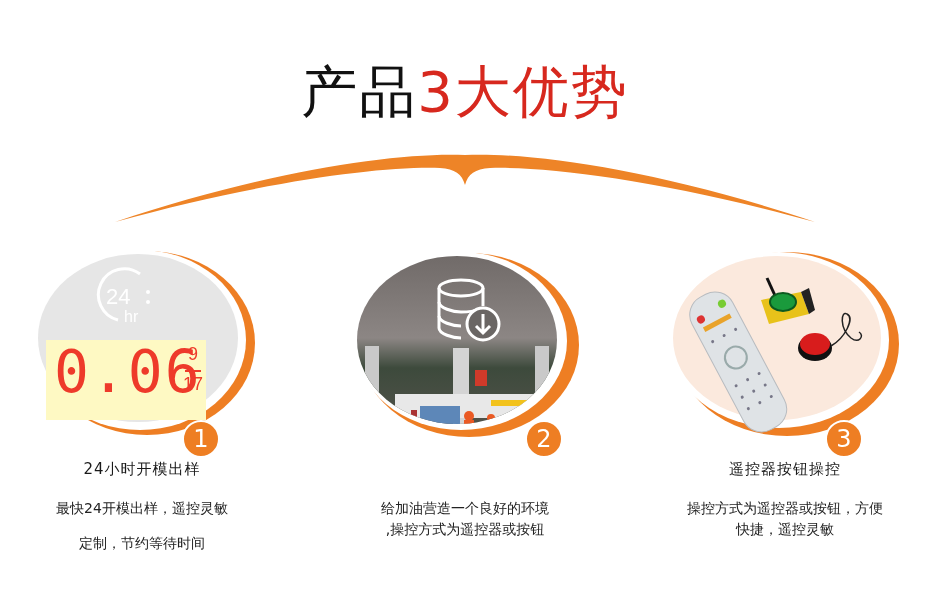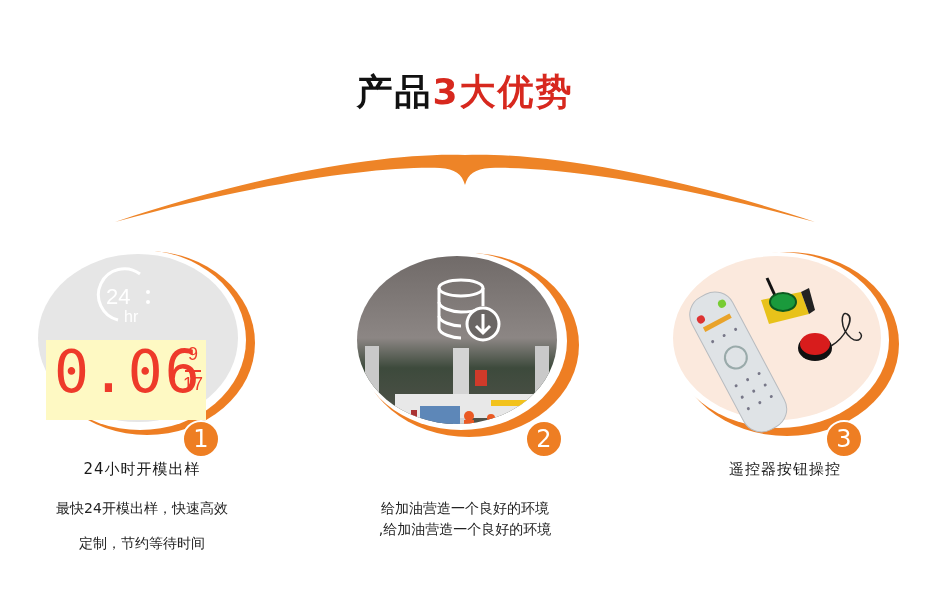--- a/index.html
+++ b/index.html
@@ -1,17 +1,17 @@
 <!DOCTYPE html>
 <html><head>
 <meta charset="utf-8">
 <style>
   html, body { margin:0; padding:0; background:#ffffff; }
   body { width:930px; height:600px; position:relative; overflow:hidden; font-family:"DejaVu Sans", sans-serif; color:#222; }
-  .title { position:absolute; top:62px; left:0; width:930px; text-align:center; font-size:36px; font-weight:bold; letter-spacing:2px; line-height:60px; }
+  .title { position:absolute; top:62px; left:0; width:930px; text-align:center; font-size:56px; font-weight:normal; letter-spacing:2px; line-height:60px; }
   .title .black { color:#111; }
   .title .red { color:#d7281e; }
   .arc { position:absolute; left:110px; top:150px; width:710px; height:80px; }
   .card { position:absolute; top:248px; width:240px; }
   .card .media { position:relative; width:240px; height:200px; }
   .card .media svg.ring { position:absolute; left:0; top:0; }
   .card .badge { position:absolute; width:34px; height:34px; border-radius:50%; background:#ee7e23; color:#fff; font-size:24px; line-height:34px; text-align:center; border:2px solid #fff; }
   .card h3 { margin:0; position:absolute; left:0; width:240px; text-align:center; font-size:15px; font-weight:normal; color:#1a1a1a; letter-spacing:1px; }
   .card p { margin:0; position:absolute; left:0; width:240px; text-align:center; font-size:14px; line-height:21px; color:#222; }
 </style>
@@ -42,21 +42,21 @@
     </svg>
     <div style="position:absolute;left:24px;top:92px;width:160px;height:80px;background:#fef9c3;">
       <span style="position:absolute;left:8px;top:-2px;font-family:'DejaVu Sans Mono',monospace;font-size:58px;color:#ee3a2a;letter-spacing:2px;">0.06</span>
       <span style="position:absolute;right:8px;top:4px;font-family:'Liberation Sans',sans-serif;font-size:18px;color:#ee3a2a;">9</span>
       <div style="position:absolute;right:5px;top:30px;width:16px;height:2px;background:#ee3a2a;"></div>
       <span style="position:absolute;right:3px;top:34px;font-family:'Liberation Sans',sans-serif;font-size:18px;color:#ee3a2a;">17</span>
     </div>
     <div class="badge" style="left:160px;top:172px;">1</div>
   </div>
   <h3 style="top:212px;">24小时开模出样</h3>
-  <p style="top:250px;">最快24开模出样，快速高效</p>
+  <p style="top:250px;">最快24开模出样，遥控灵敏</p>
   <p style="top:285px;">定制，节约等待时间</p>
 </div>
 
 <div class="card" style="left:345px;">
   <div class="media">
     <svg class="ring" width="240" height="200" viewBox="0 0 240 200">
       <defs>
         <clipPath id="clip2">
             <ellipse cx="112" cy="92" rx="100" ry="84"></ellipse>
           </clipPath>
@@ -90,21 +90,21 @@
       <path d="M4,12 V52 C4,58 18,62 26,62" fill="none" stroke="#fff" stroke-width="3"></path>
       <path d="M48,12 V30" fill="none" stroke="#fff" stroke-width="3"></path>
       <path d="M4,26 C4,32 18,36 26,36 C32,36 40,35 44,33" fill="none" stroke="#fff" stroke-width="3"></path>
       <path d="M4,40 C4,46 18,50 26,50" fill="none" stroke="#fff" stroke-width="3"></path>
       <circle cx="48" cy="48" r="16" fill="#6a6664" stroke="#fff" stroke-width="3"></circle>
       <path d="M48,38 V56 M41,50 L48,57 L55,50" fill="none" stroke="#fff" stroke-width="3"></path>
     </svg>
     <div class="badge" style="left:180px;top:172px;">2</div>
   </div>
   <p style="top:250px;">给加油营造一个良好的环境</p>
-  <p style="top:271px;">,给加油营造一个良好的环境</p>
+  <p style="top:271px;">,操控方式为遥控器或按钮</p>
 </div>
 
 <div class="card" style="left:655px;width:260px;">
   <div class="media" style="width:260px;">
     <svg class="ring" width="260" height="200" viewBox="0 0 260 200">
       <ellipse cx="132" cy="96" rx="112" ry="92" fill="#ee7e23"></ellipse>
       <ellipse cx="124" cy="92" rx="110" ry="88" fill="#ffffff"></ellipse>
       <ellipse cx="122" cy="90" rx="104" ry="82" fill="#fbe9dd"></ellipse>
       <g>
         <g transform="rotate(-28 80 110)">
@@ -133,13 +133,15 @@
         <polygon points="146,44 154,40 160,62 154,66" fill="#222"></polygon>
         <ellipse cx="128" cy="54" rx="13" ry="9" fill="#1a9a3c" stroke="#0c5a20" stroke-width="2"></ellipse>
         <ellipse cx="160" cy="100" rx="17" ry="13" fill="#111"></ellipse>
         <ellipse cx="160" cy="96" rx="15" ry="11" fill="#d81c1c"></ellipse>
         <path d="M176,98 C190,90 200,70 192,66 C186,62 184,80 196,90 C204,96 210,88 204,84" fill="none" stroke="#222" stroke-width="1.5"></path>
       </g>
     </svg>
     <div class="badge" style="left:170px;top:172px;">3</div>
   </div>
   <h3 style="top:212px;width:260px;">遥控器按钮操控</h3>
+  <p style="top:250px;width:260px;">操控方式为遥控器或按钮，方便</p>
+  <p style="top:271px;width:260px;">快捷，遥控灵敏</p>
 </div>
 
 </body></html>

